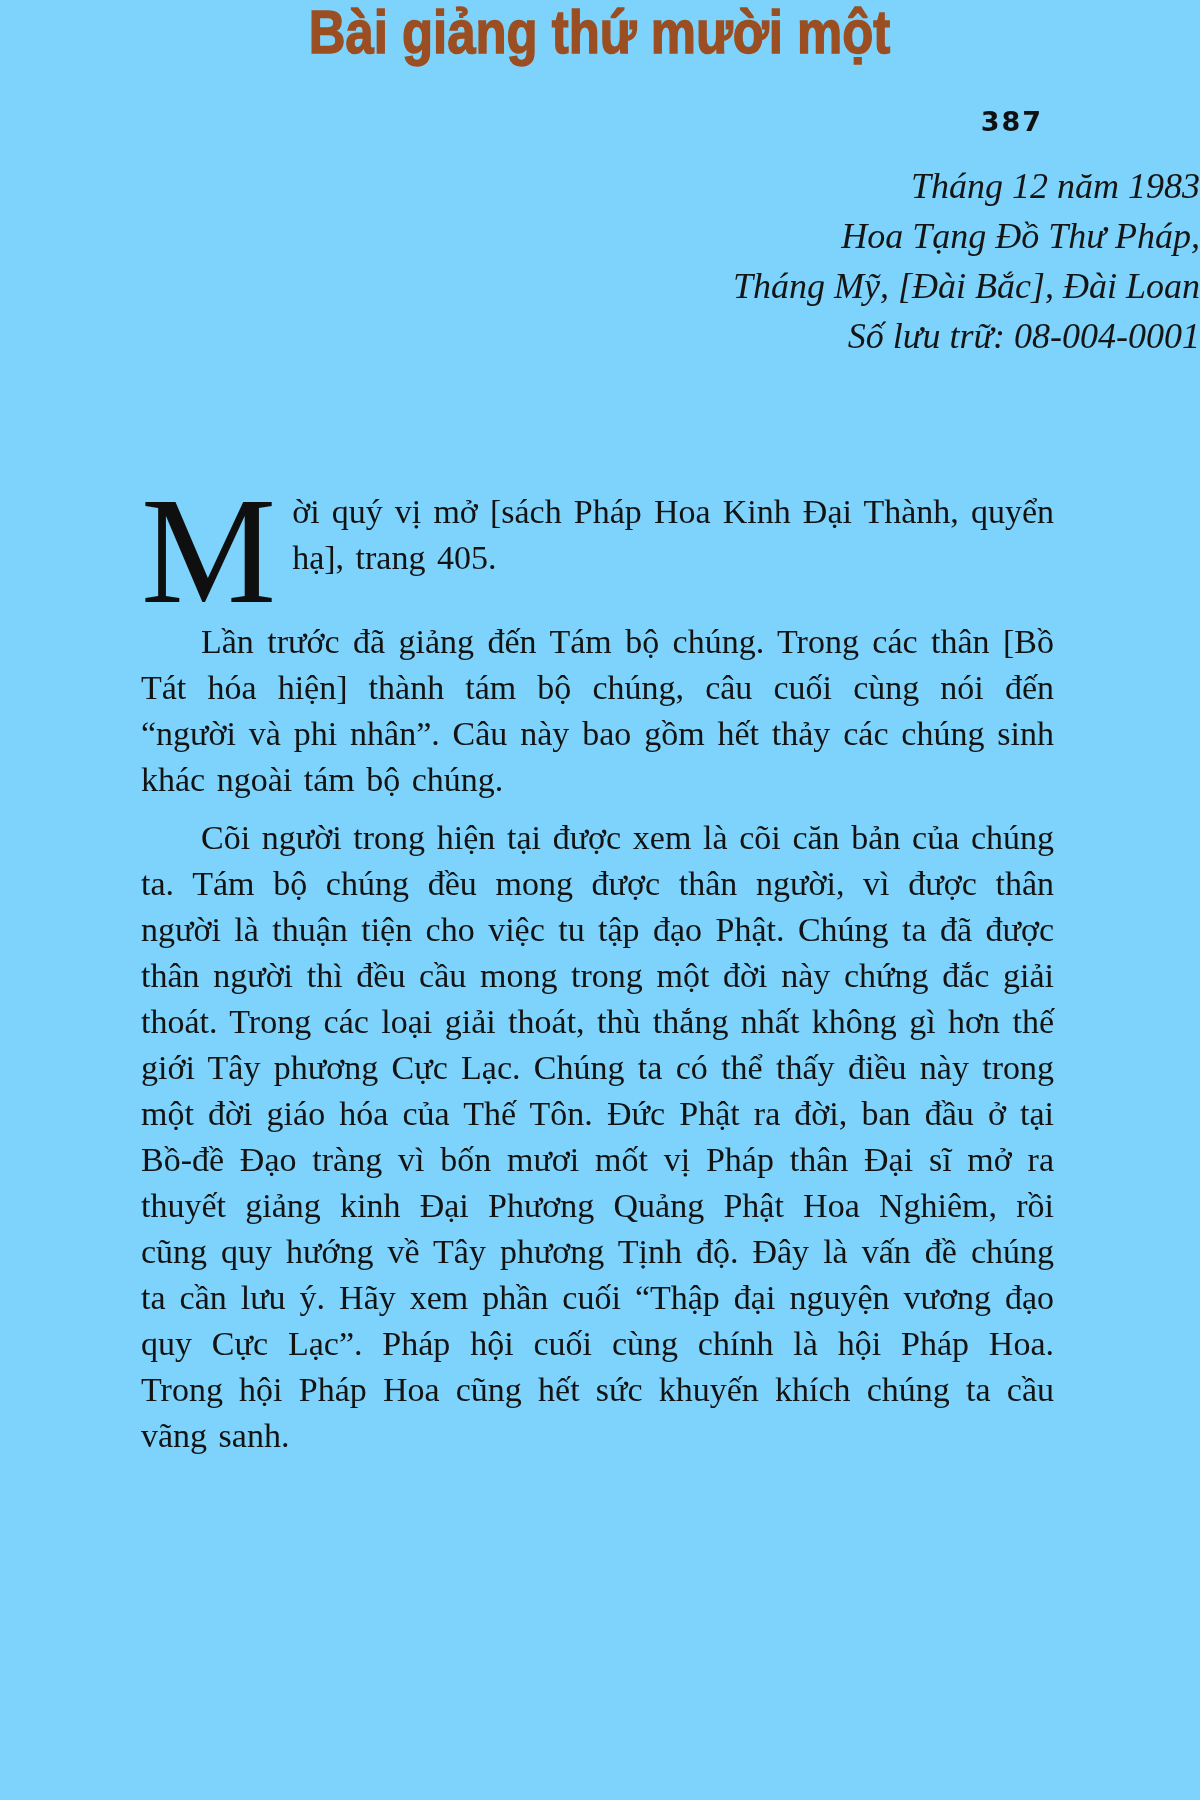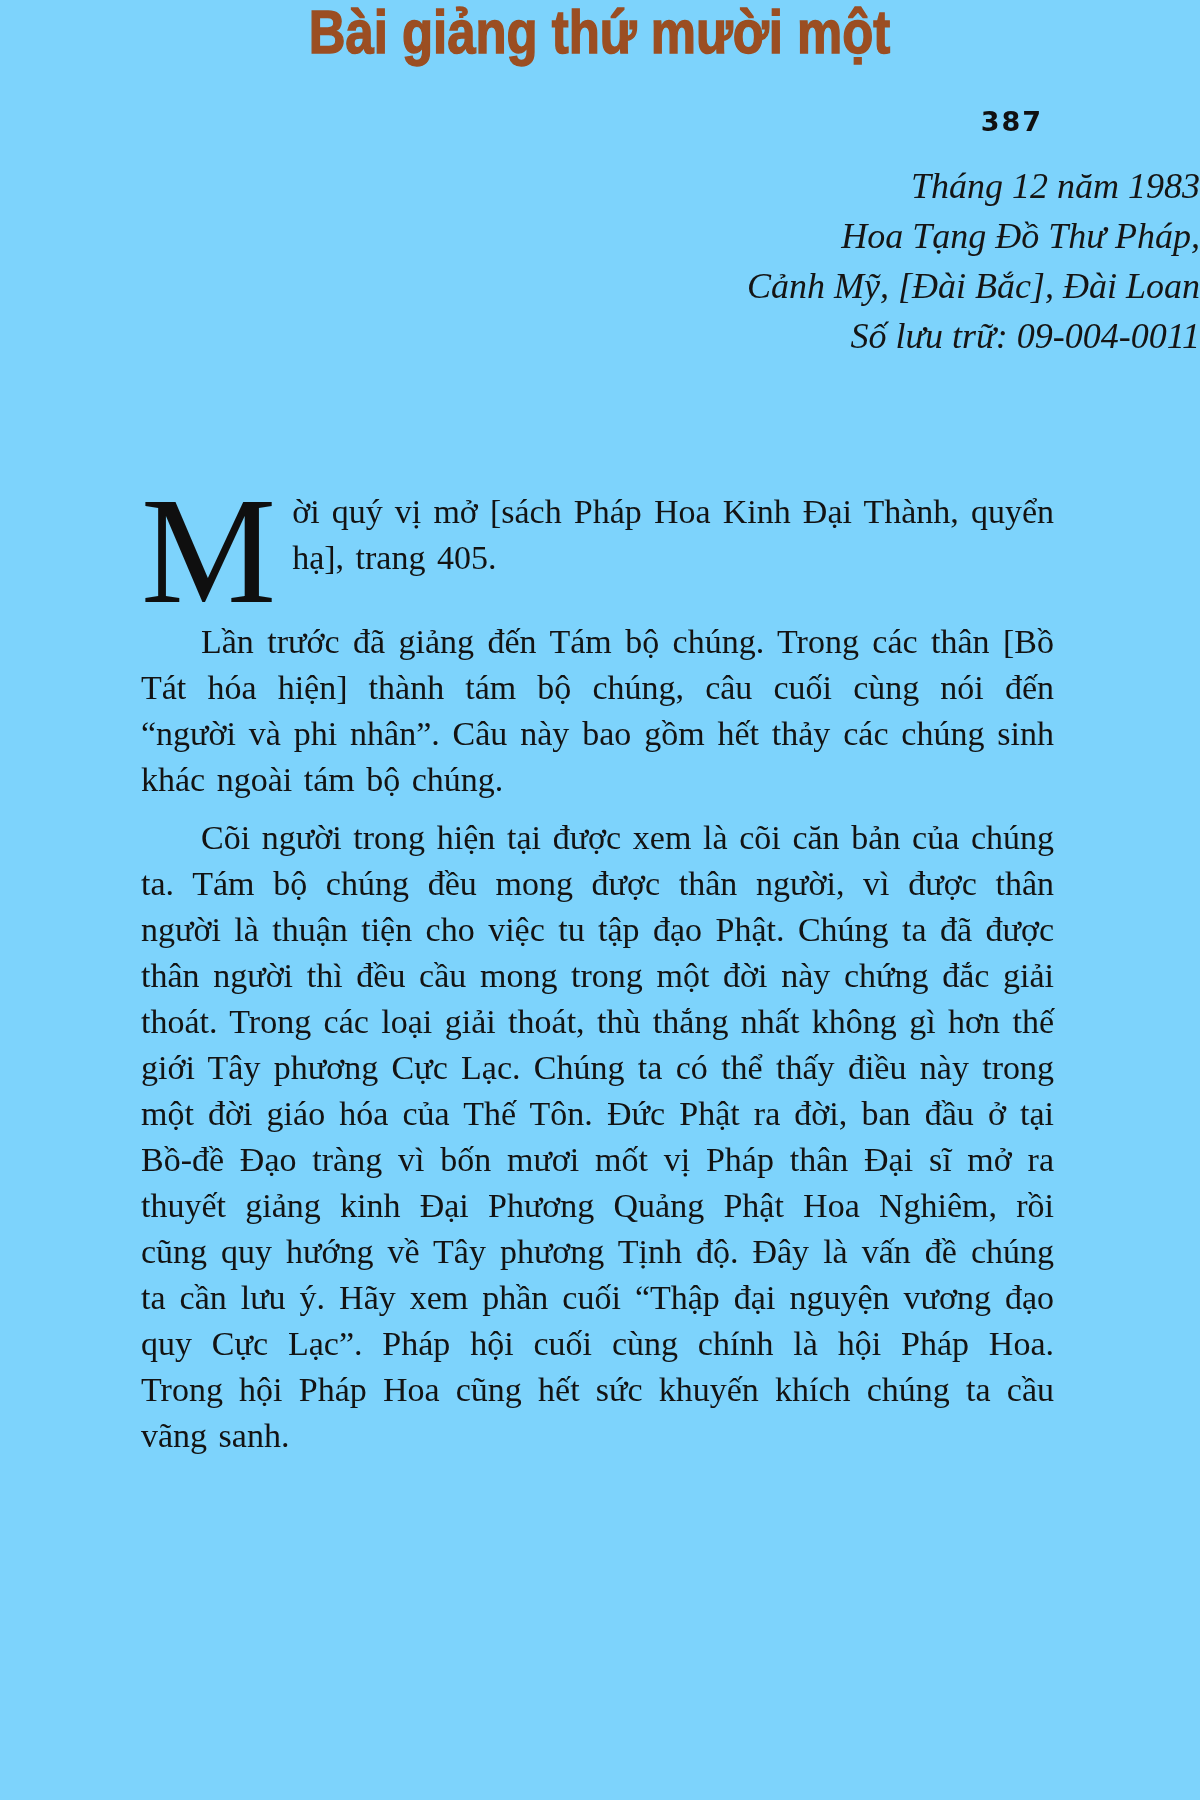--- a/index.html
+++ b/index.html
@@ -78,22 +78,22 @@
 
   <div class="page-number">387</div>
 
   <h1 class="chapter-title">
     <span class="title-text">Bài giảng thứ mười một</span>
   </h1>
 
   <div class="dateline">
     <div>Tháng 12 năm 1983</div>
     <div>Hoa Tạng Đồ Thư Pháp,</div>
-    <div>Cảnh Mỹ, [Đài Bắc], Đài Loan</div>
-    <div>Số lưu trữ: 09-004-0011</div>
+    <div>Tháng Mỹ, [Đài Bắc], Đài Loan</div>
+    <div>Số lưu trữ: 08-004-0001</div>
   </div>
 
   <div class="body-text">
 
     <p class="opening clearfix">
       <span class="dropcap">M</span><span>ời quý vị mở [sách Pháp Hoa Kinh Đại Thành, quyển hạ], trang 405.</span>
     </p>
 
     <p class="para">Lần trước đã giảng đến Tám bộ chúng. Trong các thân [Bồ Tát hóa hiện] thành tám bộ chúng, câu cuối cùng nói đến “người và phi nhân”. Câu này bao gồm hết thảy các chúng sinh khác ngoài tám bộ chúng.</p>
 

